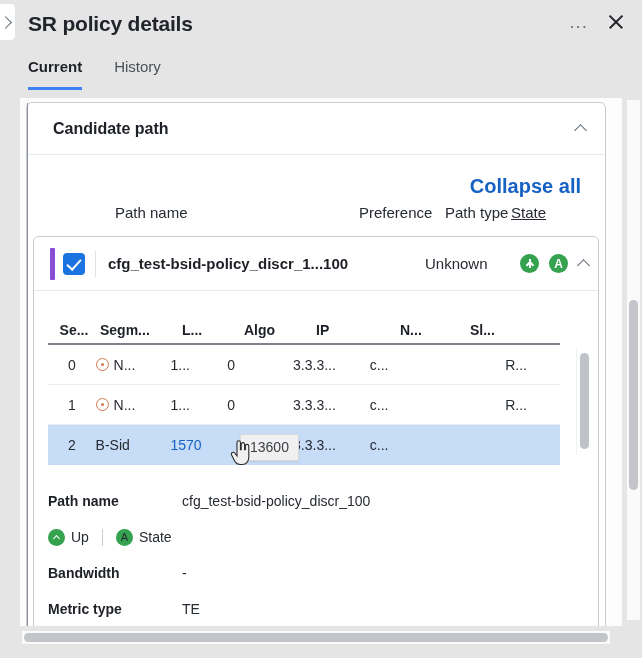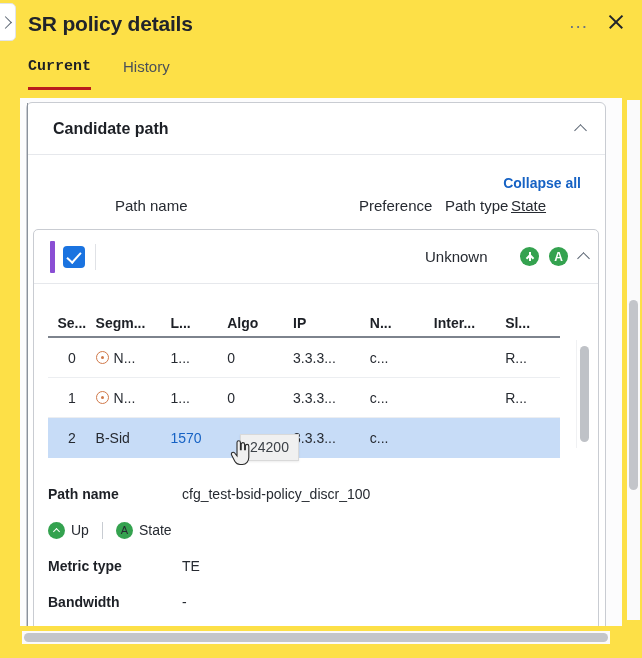--- a/index.html
+++ b/index.html
@@ -8,21 +8,21 @@
     width: 642px; height: 658px;
     background: #ffffff;
     font-family: "Liberation Sans", sans-serif;
     overflow: hidden;
   }
 
   .panel {
     position: relative;
     width: 642px;
     height: 658px;
-    background: #fde047;
+    background: #e5e5e5;
   }
 
   
   .collapse-handle {
     position: absolute;
     left: -14px; top: 3px;
     width: 30px; height: 38px;
     border: 1px solid #e2e4e8;
     border-radius: 5px;
     background: #ffffff;
@@ -86,22 +86,21 @@
   }
   .tab {
     font-size: 15px;
     color: #4a5058;
     padding-bottom: 12px;
     cursor: pointer;
   }
   .tab.active {
     color: #1d2026;
     font-weight: bold;
-    border-bottom: 3px solid #b91c1c;
-    font-family: Liberation Mono, monospace;
+    border-bottom: 3px solid #3b82f6;
   }
 
   
   .scroll-region {
     position: absolute;
     left: 20px; top: 98px;
     width: 602px; height: 528px;
     background: #fcfcfd;
     overflow: hidden;
   }
@@ -137,21 +136,21 @@
   }
 
   .card-body {
     padding: 0 0 0 0;
     position: relative;
   }
 
   .collapse-all {
     text-align: right;
     padding: 20px 24px 6px 0;
-    font-size: 14px;
+    font-size: 20px;
     font-weight: bold;
     color: #1662c4;
     cursor: pointer;
   }
 
   
   .path-cols {
     position: relative;
     height: 26px;
     font-size: 15px;
@@ -466,41 +465,41 @@
           <span class="pc-pref">Preference</span>
           <span class="pc-type">Path type</span>
           <span class="pc-state">State</span>
         </div>
 
         <div class="path-item">
           <div class="path-item-head">
             <div class="purple-bar"></div>
             <div class="checkbox"></div>
             <div class="vdiv"></div>
+            <div class="path-name-txt">cfg_test-bsid-policy_discr_1...100</div>
             <div class="path-state">Unknown</div>
             <div class="badge badge-up">
               <span class="arw"></span>
                 <span class="arw-stem"></span>
             </div>
             <div class="badge badge-act">
               <span class="letter">A</span>
             </div>
             <div class="path-chev"></div>
           </div>
 
           <div class="seg-wrap">
             <div class="seg-table">
               <div class="seg-head">
                 <div class="c0">Se...</div>
                 <div class="c1">Segm...</div>
                 <div class="c2">L...</div>
                 <div class="c3">Algo</div>
                 <div class="c4">IP</div>
                 <div class="c5">N...</div>
-                <div class="c6">Inter...</div>
                 <div class="c7">Sl...</div>
               </div>
 
               <div class="seg-row">
                 <div class="c0">0</div>
                 <div class="c1">
                   <span class="ring-icon"></span>
                   <span>N...</span>
                 </div>
                 <div class="c2">1...</div>
@@ -557,36 +556,36 @@
                 </span>
                 <span>Up</span>
                 <span class="det-sep"></span>
                 <span class="det-badge">
                   <span class="letter" style="font-size:11px;">A</span>
                 </span>
                 <span>State</span>
               </div>
             </div>
             <div class="det-row">
+              <div class="det-label">Bandwidth</div>
+              <div class="det-val">-</div>
+            </div>
+            <div class="det-row">
               <div class="det-label">Metric type</div>
               <div class="det-val">TE</div>
-            </div>
-            <div class="det-row">
-              <div class="det-label">Bandwidth</div>
-              <div class="det-val">-</div>
             </div>
             <div class="det-spacer"></div>
           </div>
         </div>
 
       </div>
     </div>
   </div>
 
-  <div class="tooltip">24200</div>
+  <div class="tooltip">13600</div>
   <div class="cursor-hand">
     <svg width="22" height="26" viewBox="0 0 22 26">
       <path d="M7 2.5c0-1 .8-1.8 1.7-1.8s1.7.8 1.7 1.8v7.2h.8V4.4c0-1 .8-1.8 1.7-1.8s1.7.8 1.7 1.8v5.3h.8V6.2c0-1 .8-1.8 1.7-1.8s1.7.8 1.7 1.8v11c0 4-2.6 7.3-6.4 7.3H10c-2.4 0-4-1.3-5.2-3.3L1.6 15c-.5-.9-.2-2 .7-2.5.8-.4 1.8-.2 2.4.5L7 16V2.5z" fill="#f0f0f0" stroke="#2b2b2b" stroke-width="1.1"></path>
     </svg>
   </div>
 
   <div class="vscroll-outer">
     <div class="thumb"></div>
   </div>
   <div class="hscroll">

